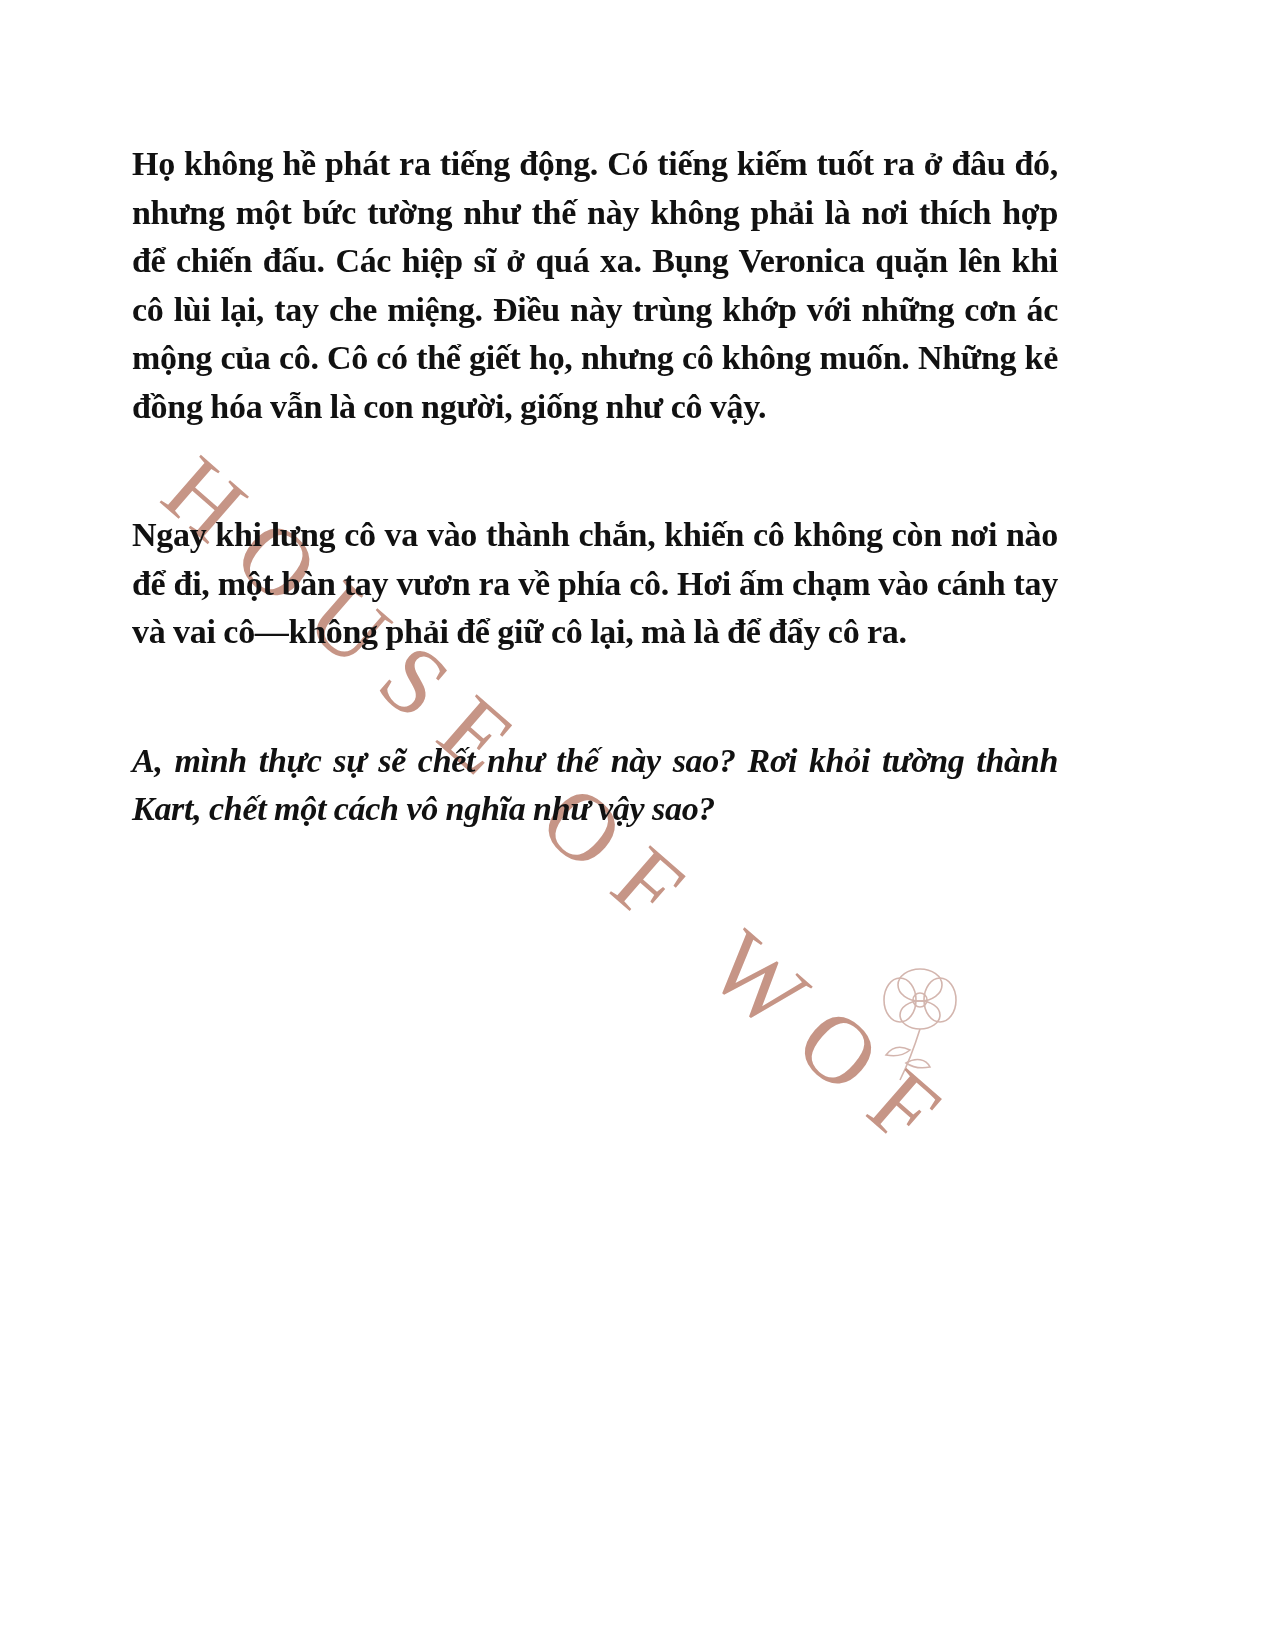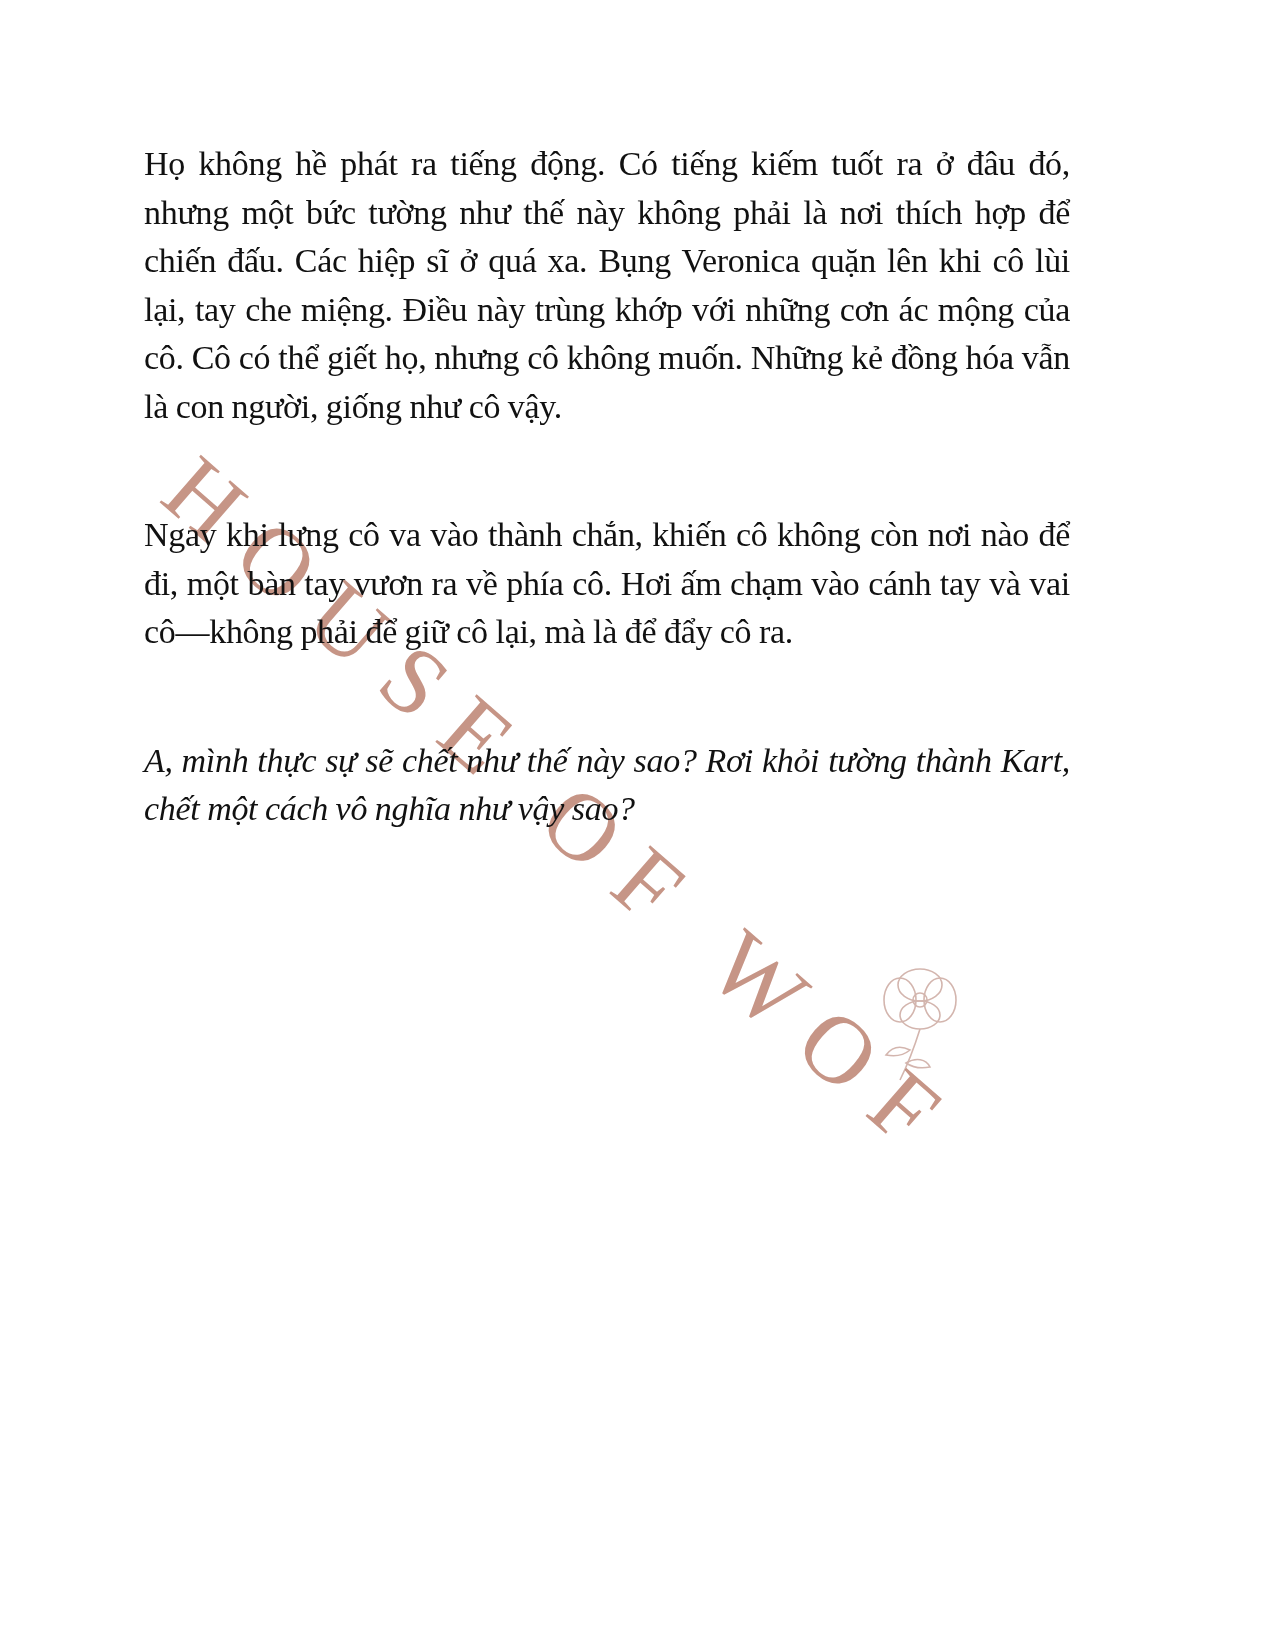--- a/index.html
+++ b/index.html
@@ -17,23 +17,24 @@
     }
     .page {
       position: absolute;
       left: 0; top: 0;
       width: 1275px;
       height: 1650px;
       background: #ffffff;
     }
     .body-text {
       position: absolute;
-      left: 144px;
+      left: 132px;
       top: 140px;
       width: 926px;
+      font-weight: bold;
     }
     .para {
       margin: 0;
       font-size: 34px;
       line-height: 48.5px;
       text-align: justify;
       letter-spacing: -0.3px;
       word-spacing: -0.5px;
     }
     .para.italic { font-style: italic; margin-top: 25px; }

